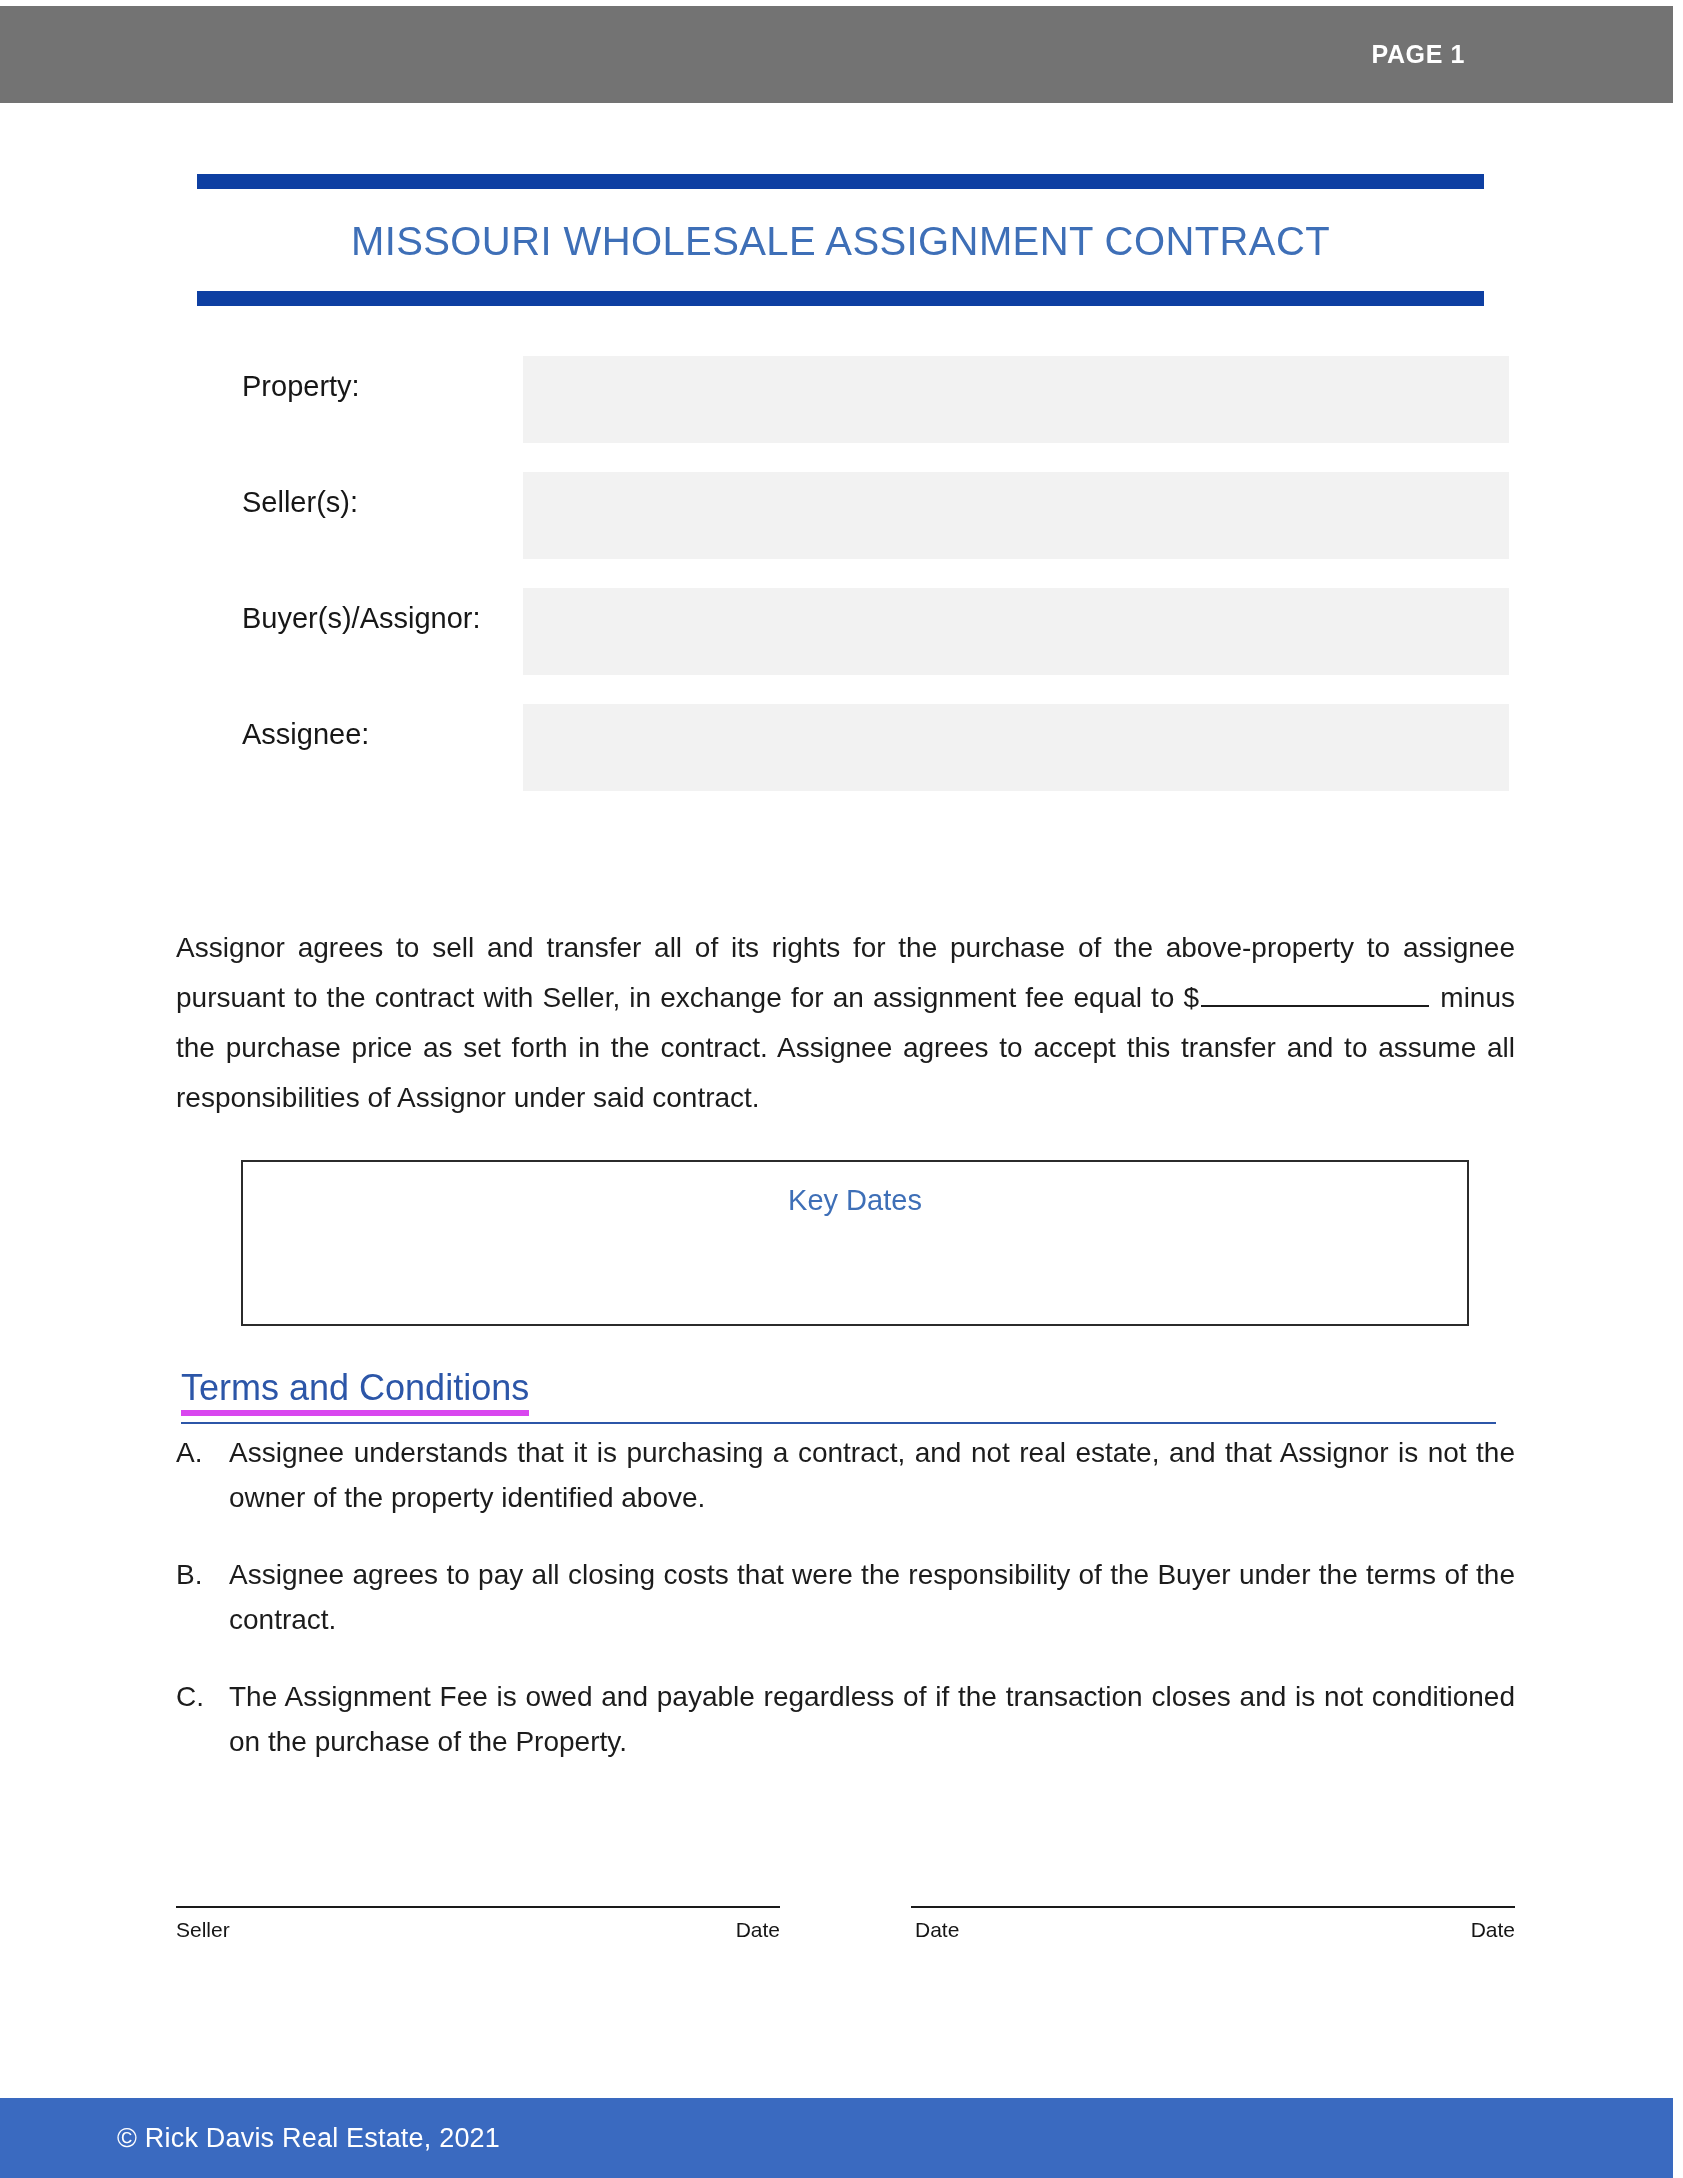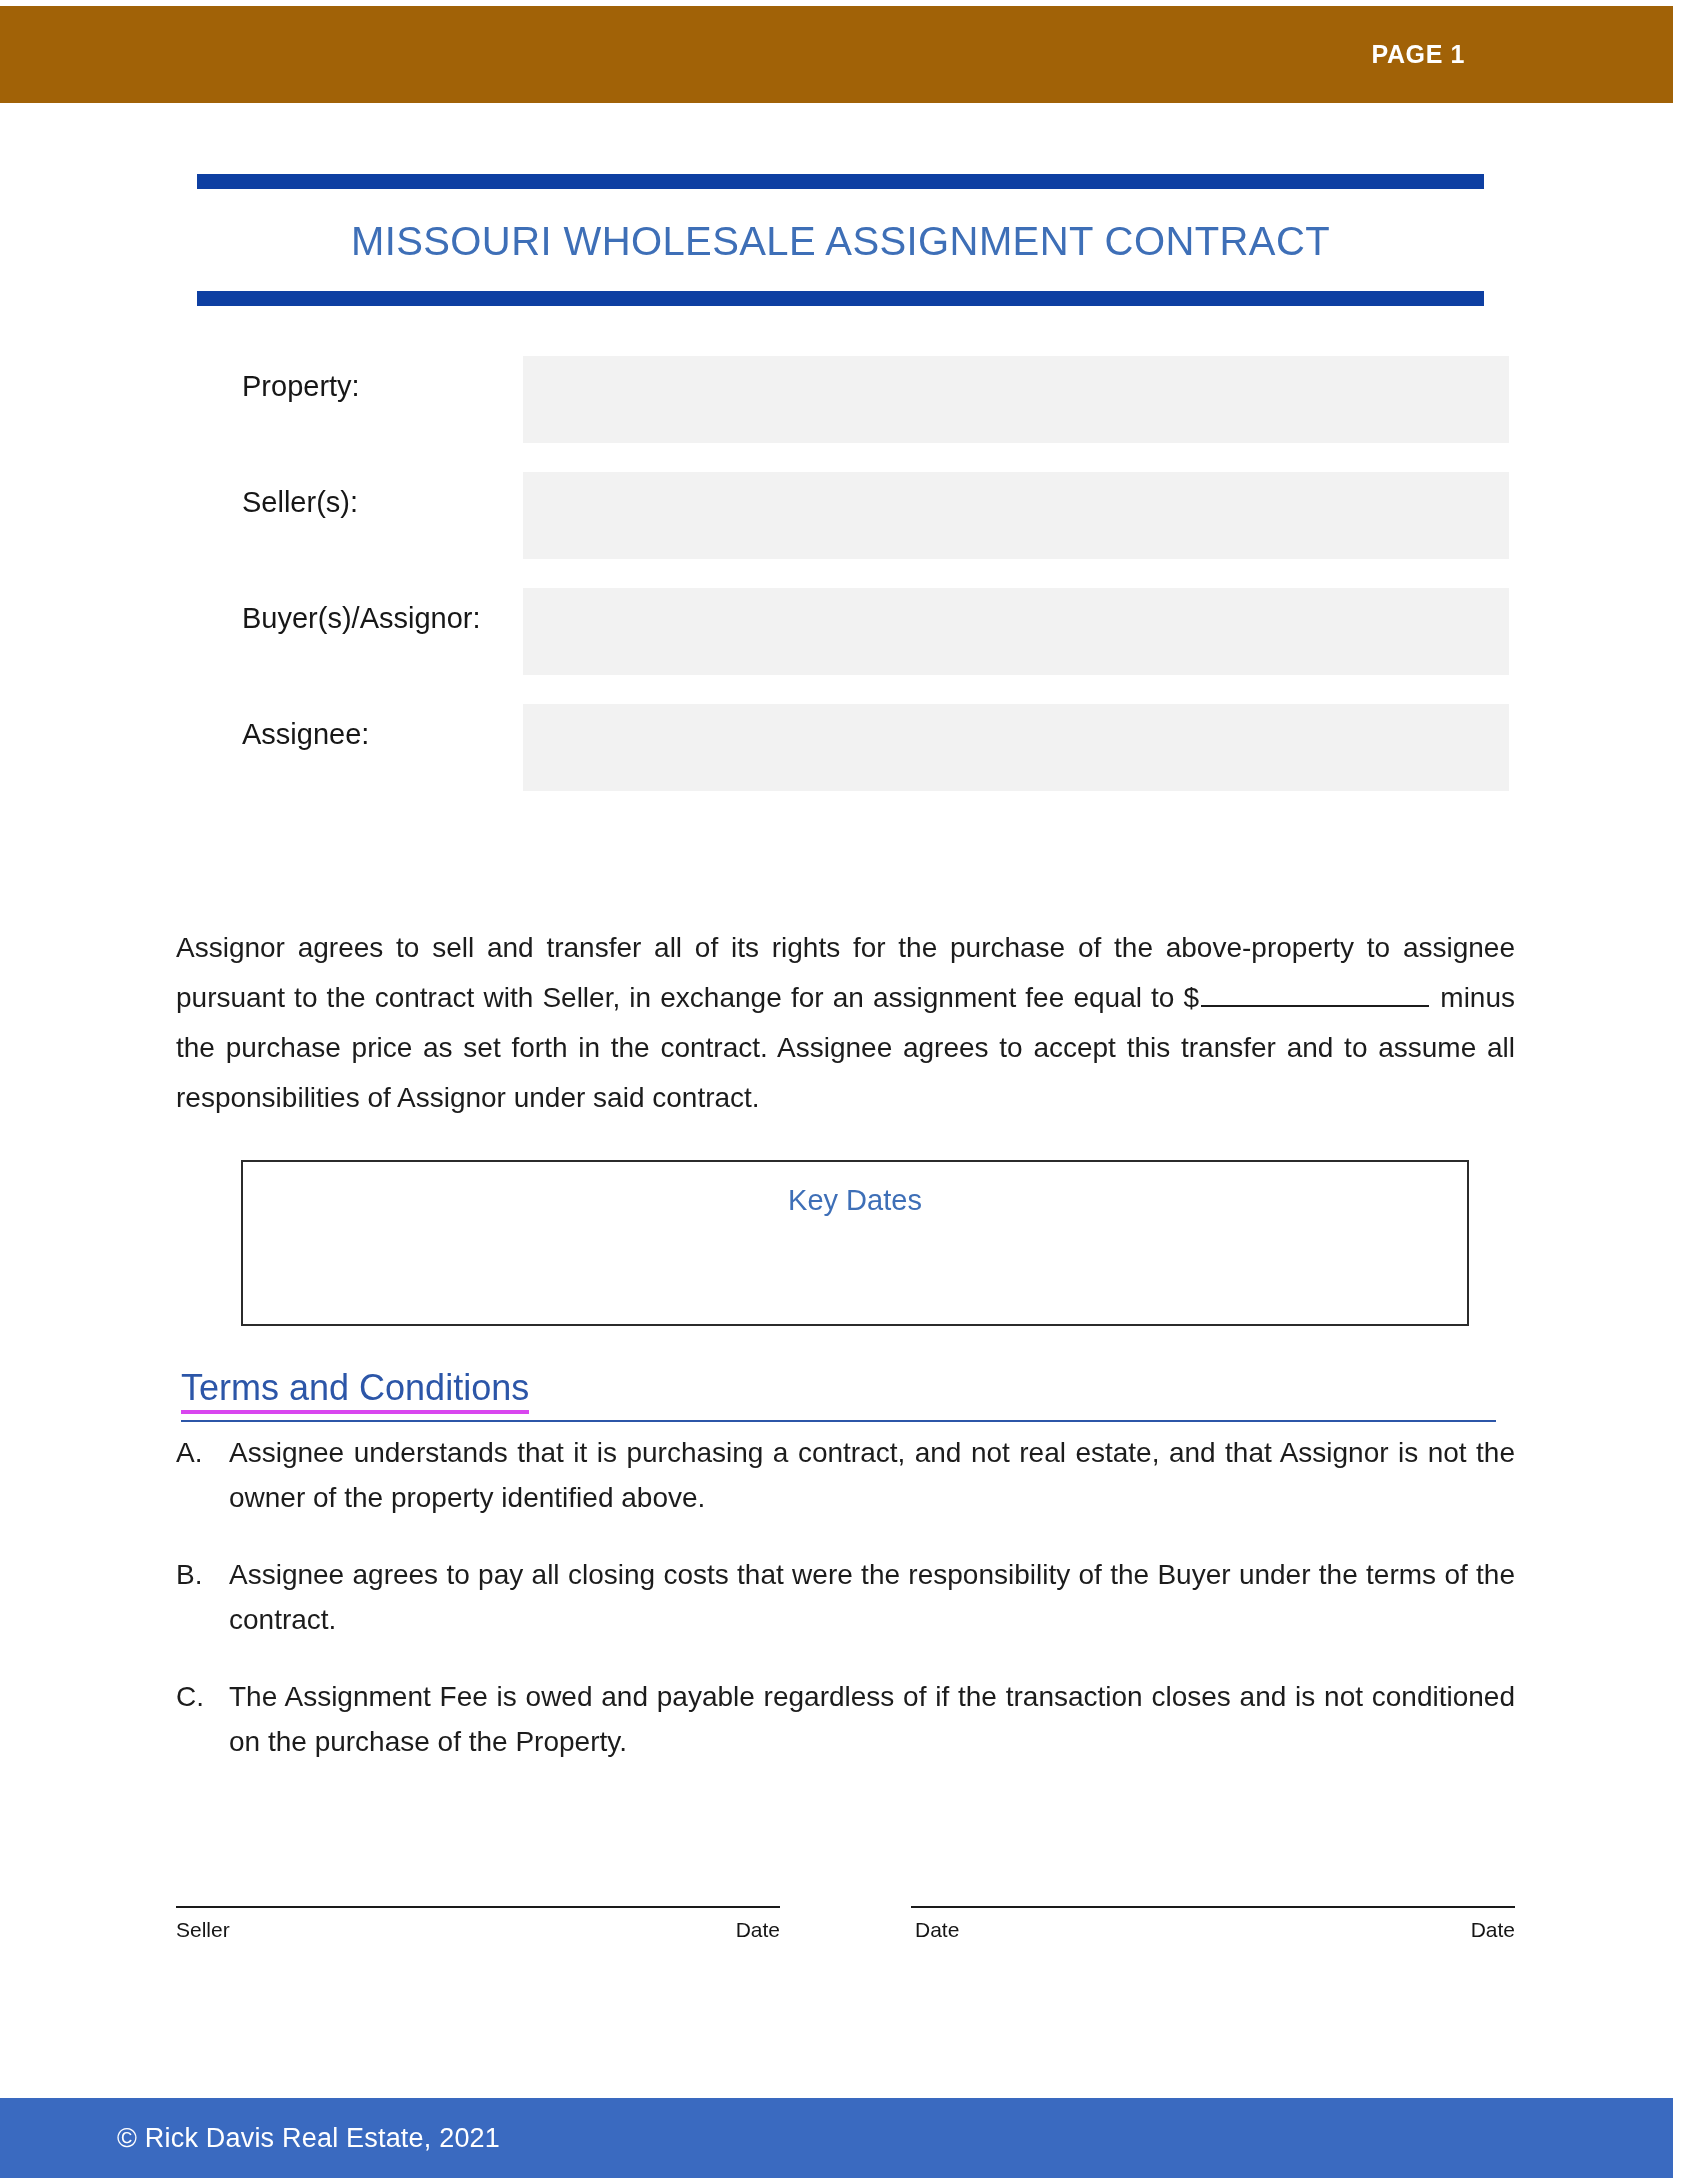--- a/index.html
+++ b/index.html
@@ -26,21 +26,21 @@
     box-sizing: border-box;
   }
 
   
   .top-banner {
     position: absolute;
     left: 0;
     top: 6px;
     width: 1673px;
     height: 97px;
-    background: #a16207;
+    background: #737373;
     display: flex;
     align-items: center;
     justify-content: flex-end;
     box-sizing: border-box;
     padding-right: 208px;
   }
   .page-label {
     color: #ffffff;
     font-size: 25px;
     font-weight: bold;
@@ -190,21 +190,21 @@
     position: absolute;
     left: 181px;
     top: 1368px;
     width: 1315px;
   }
   .terms-heading {
     font-size: 36px;
     color: #2C56A8;
     font-family: "Liberation Sans", sans-serif;
     display: inline-block;
-    border-bottom: 4px solid #d946ef;
+    border-bottom: 6px solid #d946ef;
     padding-bottom: 2px;
     line-height: 1.1;
   }
   .terms-underline {
     width: 1315px;
     height: 2px;
     background: #2C56A8;
     margin-top: 6px;
   }
 

